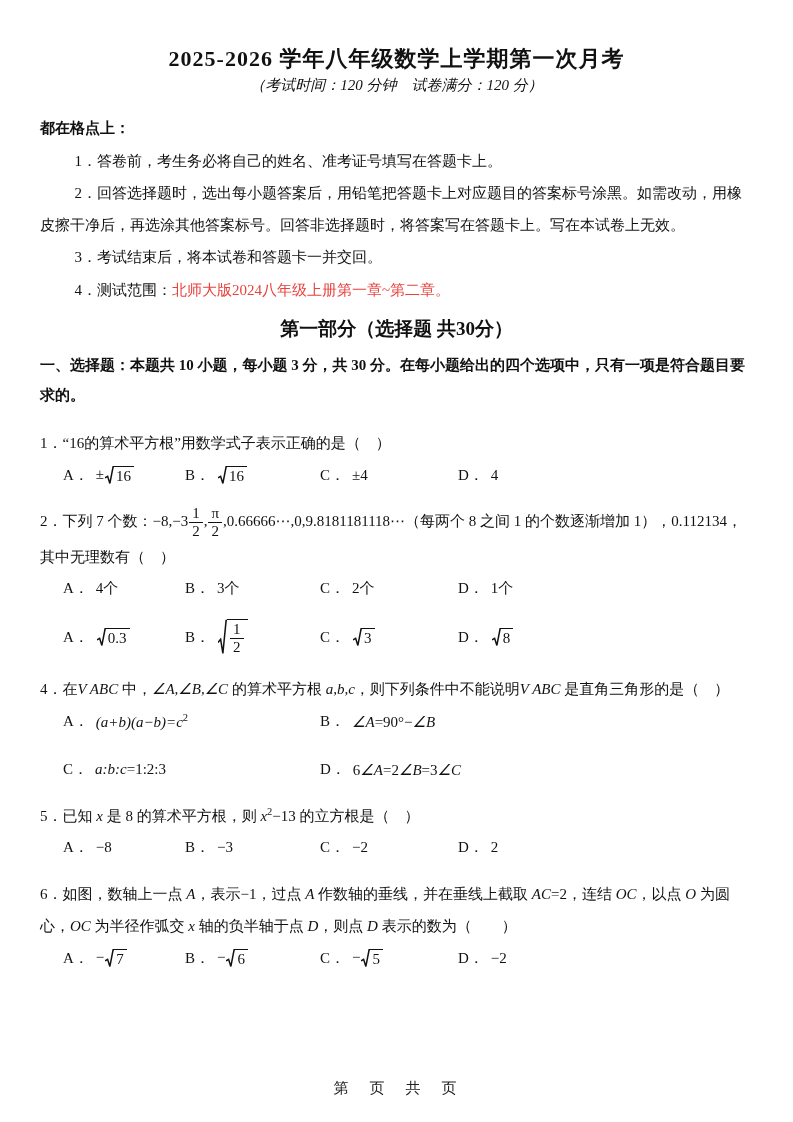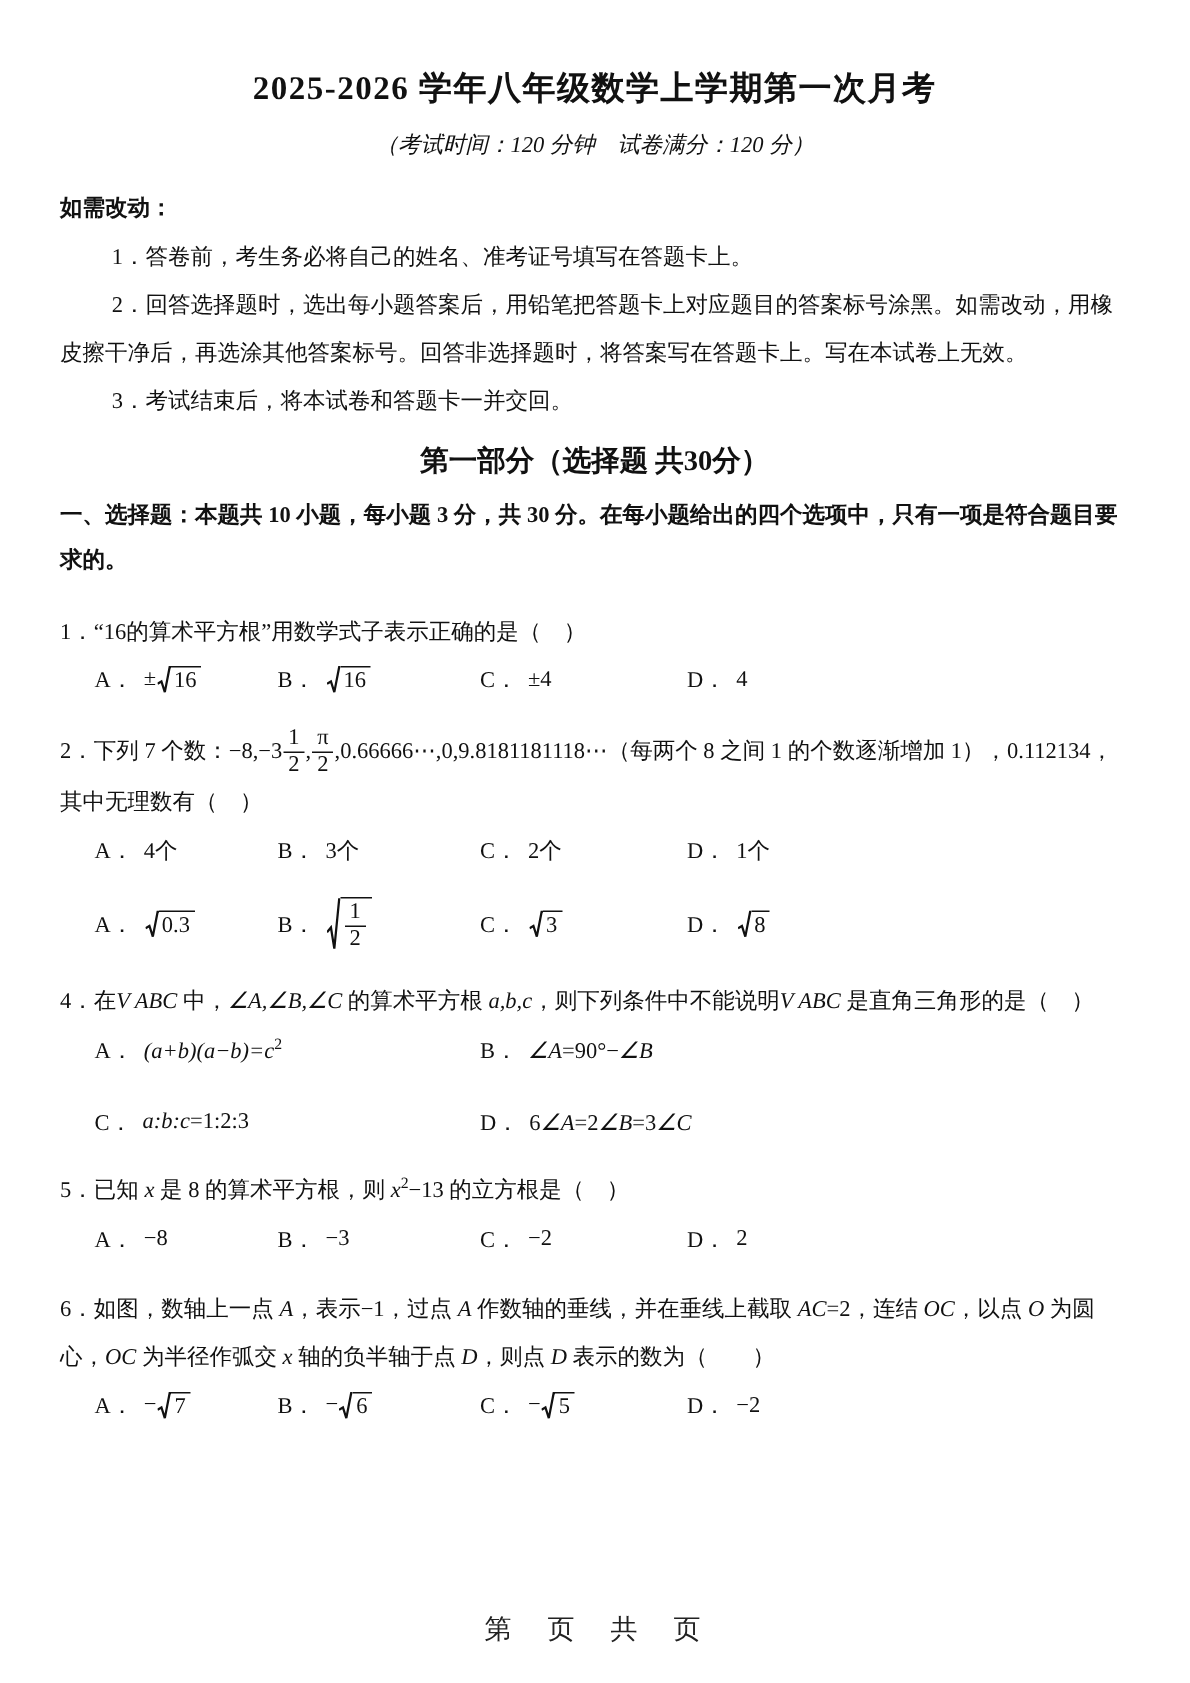--- a/index.html
+++ b/index.html
@@ -6,21 +6,21 @@
   .page{
     position:relative; width:793px; height:1122px; box-sizing:border-box;
     background:#fff; padding:44px 40px 0 40px; overflow:hidden;
     font-family:"Liberation Serif", serif; font-size:15px; color:#111;
   }
   .title{
     margin:0; text-align:center; font-size:22px; font-weight:bold;
     letter-spacing:1px; font-family:"Liberation Serif", serif;
   }
   .subtitle{
-    margin-top:13px; text-align:center; font-size:15px; font-style:italic;
+    margin-top:2px; text-align:center; font-size:15px; font-style:italic;
   }
   .notice{ margin-top:18px; }
   .notice-heading{ font-weight:bold; line-height:2.1; }
   .nitem{ margin:0; text-indent:2.3em; line-height:2.15; }
   .scope-line{ margin:0; text-indent:2.3em; line-height:2.15; }
   .section-heading{
     margin:6px 0 0 0; text-align:center; font-size:19px; font-weight:bold; line-height:1.8;
   }
   .intro{ margin:4px 0 0 0; font-weight:bold; line-height:2.0; }
   .question{ margin-top:17px; }
@@ -37,36 +37,37 @@
     display:inline-flex; flex-direction:column; align-items:center;
     vertical-align:middle; line-height:1.15; margin:0 1px; text-align:center;
   }
   .frac .num{ padding:0 3px; }
   .frac .den{ border-top:1.2px solid #111; padding:0 3px; }
   .sqrt{ display:inline-flex; align-items:stretch; vertical-align:middle; margin:0 1px; }
   .rsign{ width:9px; flex:0 0 9px; }
   .rad{ border-top:1.4px solid #111; padding:1px 3px 0 2px; display:inline-flex; align-items:center; }
   .footer{
     position:absolute; left:0; right:0; bottom:24px; text-align:center;
-    font-size:18px; color:#222; letter-spacing:3px;
+    font-size:15px; color:#222; letter-spacing:3px;
   }
 </style>
 </head>
 <body>
 
 <div class="page">
 
   <h1 class="title">2025-2026 学年八年级数学上学期第一次月考</h1>
   <div class="subtitle">（考试时间：120 分钟　试卷满分：120 分）</div>
 
   <div class="notice">
-    <div class="notice-heading">如需改动：</div>
+    <div class="notice-heading">都在格点上：</div>
     <p class="nitem">1．答卷前，考生务必将自己的姓名、准考证号填写在答题卡上。</p>
     <p class="nitem">2．回答选择题时，选出每小题答案后，用铅笔把答题卡上对应题目的答案标号涂黑。如需改动，用橡皮擦干净后，再选涂其他答案标号。回答非选择题时，将答案写在答题卡上。写在本试卷上无效。</p>
     <p class="nitem">3．考试结束后，将本试卷和答题卡一并交回。</p>
+    <p class="scope-line"><span>4．测试范围：</span><span style="color: rgb(232, 66, 61);">北师大版2024八年级上册第一章~第二章。</span></p>
   </div>
 
   <h2 class="section-heading">第一部分（选择题 共30分）</h2>
   <p class="intro">一、选择题：本题共 10 小题，每小题 3 分，共 30 分。在每小题给出的四个选项中，只有一项是符合题目要求的。</p>
 
   <div id="questions">
       <div class="question">
         <div class="stem"><span class="mt">1．“16的算术平方根”用数学式子表示正确的是（　）</span></div>
         <div class="opts cols4">
           <div class="opt">

